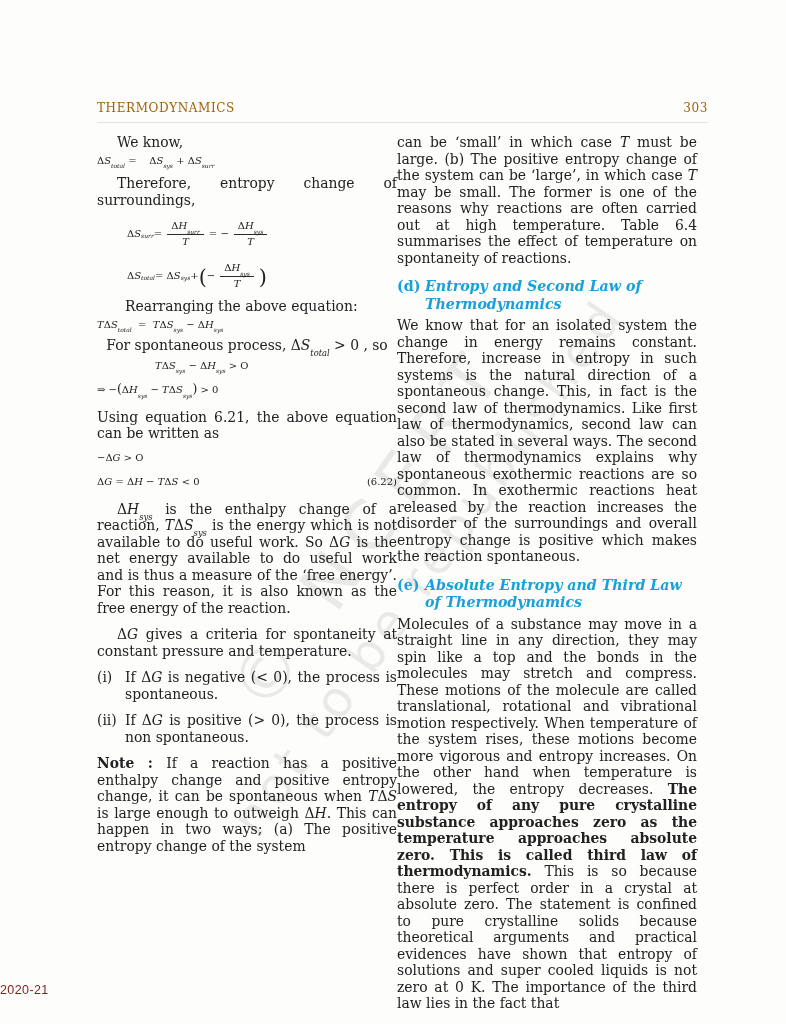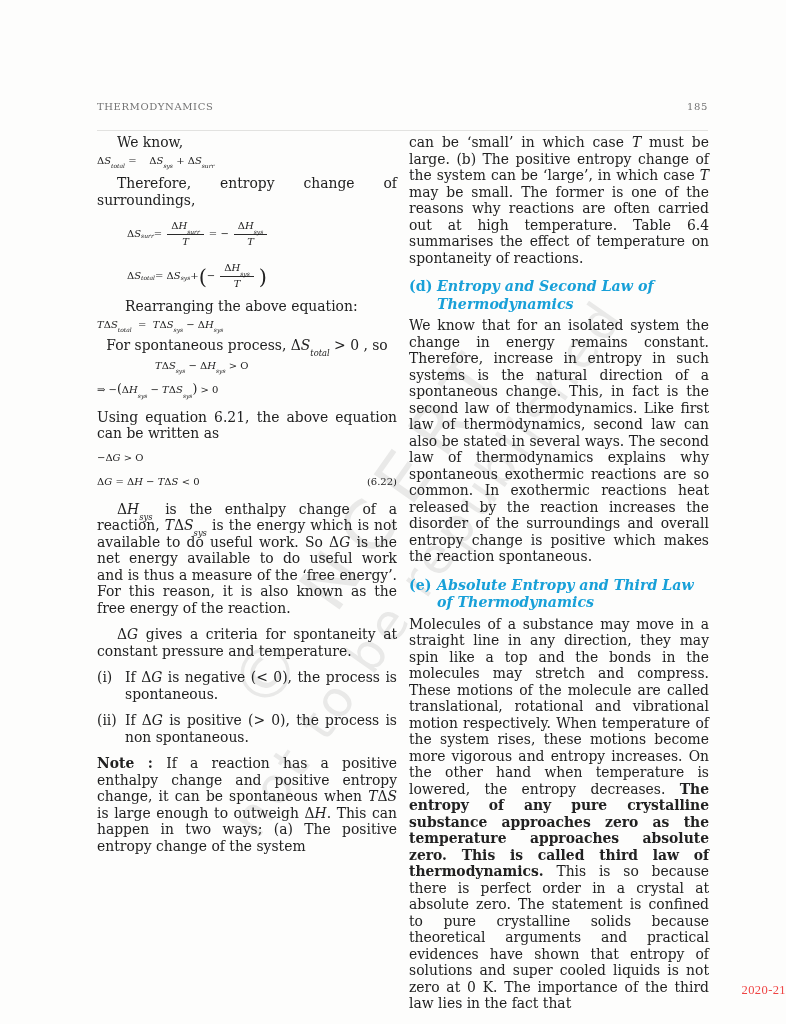--- a/index.html
+++ b/index.html
@@ -8,37 +8,37 @@
     width:786px;height:1024px;
     background:#fdfdfc;
     overflow:hidden;
     font-family:"DejaVu Serif", serif;
     color:#212121;
   }
   
   .header{
     position:absolute;left:97px;right:78px;top:101px;
     display:flex;justify-content:space-between;
-    font-size:10px;color:#737373;letter-spacing:0.6px;
-    padding-bottom:18px;border-bottom:1px solid #e2e2e0;
+    font-size:12px;color:#a16207;letter-spacing:0.6px;
+    padding-bottom:7px;border-bottom:1px solid #e2e2e0;
   }
   
   .watermark{
     position:absolute;left:50%;top:53%;
     transform:translate(-50%,-50%) rotate(-55deg);
     text-align:center;color:rgba(70,70,70,0.11);
     white-space:nowrap;pointer-events:none;z-index:1;
     font-family:"DejaVu Sans", sans-serif;
   }
   .watermark .wm1{font-size:68px;letter-spacing:16px;line-height:1.25;}
   .watermark .wm2{font-size:50px;letter-spacing:5px;}
   
   .columns{
     position:absolute;left:97px;top:134px;width:612px;
-    display:flex;gap:12px;
+    display:flex;
     font-size:13.9px;line-height:16.5px;text-align:justify;
     z-index:2;
   }
   .col-left{width:300px;flex:none;}
   .col-right{width:300px;flex:none;}
   p{margin:0;}
   .indent{text-indent:20px;}
   .mt2{margin-top:2px;}.mt4{margin-top:4px;}.mt6{margin-top:6px;}
   .mt8{margin-top:8px;}.mt10{margin-top:10px;}.mt12{margin-top:12px;}
   
@@ -60,33 +60,33 @@
     text-align:left;line-height:17.5px;font-size:14.2px;
   }
   .heading .hlabel{width:28px;flex:none;}
   .heading .htitle{font-style:italic;flex:1;}
   
   .list-item{display:flex;}
   .list-item .li-label{width:28px;flex:none;text-align:left;}
   .list-item .li-text{flex:1;}
   
   .footer{
-    position:absolute;left:0;right:0;top:983px;text-align:right;
-    font-family:Liberation Serif, serif;
-    font-size:12.5px;color:#ef4444;letter-spacing:0.4px;z-index:2;
+    position:absolute;left:0;right:0;top:983px;text-align:left;
+    font-family:Liberation Sans, sans-serif;
+    font-size:12.5px;color:#7f1d1d;letter-spacing:0.4px;z-index:2;
   }
 </style>
 </head>
 <body>
 
 <div class="page">
 
   <div class="header">
     <span>THERMODYNAMICS</span>
-    <span>185</span>
+    <span>303</span>
   </div>
 
   <div class="watermark">
     <div class="wm1">© NCERT</div>
     <div class="wm2">not to be republished</div>
   </div>
 
   <div class="columns">
 
     <div class="col-left">

